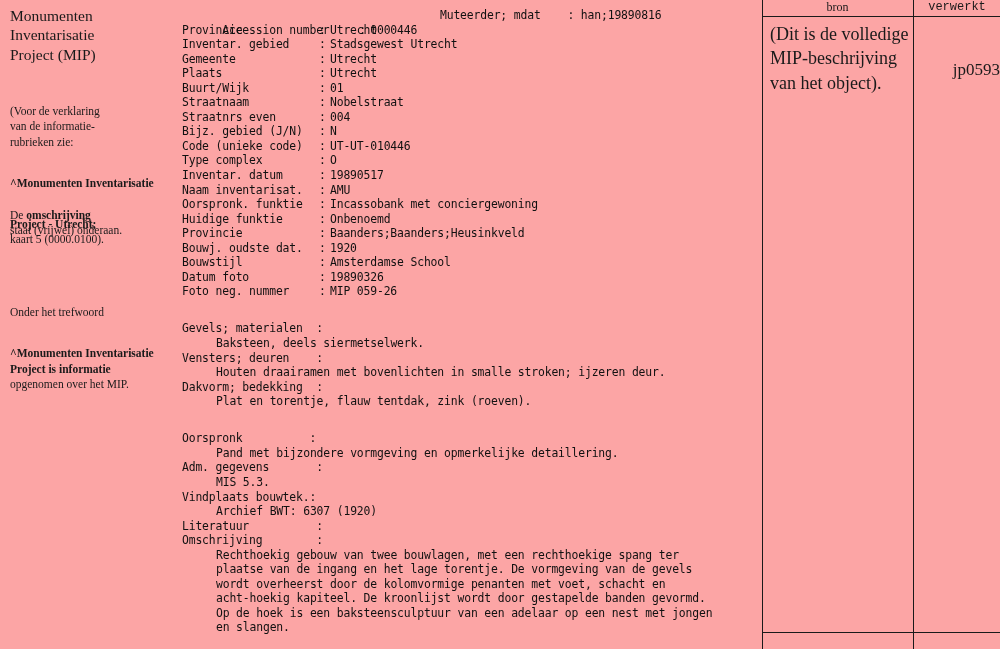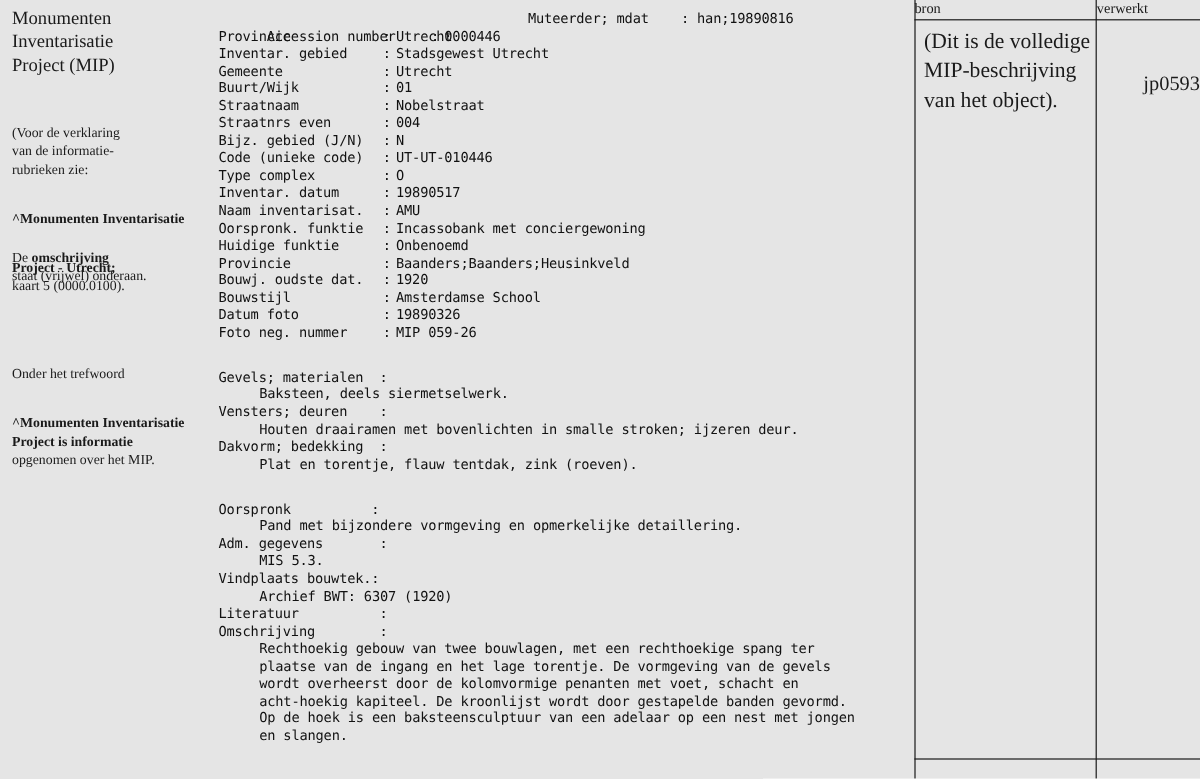--- a/index.html
+++ b/index.html
@@ -4,21 +4,21 @@
 <style>
   html, body {
     margin: 0;
     padding: 0;
     background: #ffffff;
   }
   .page {
     position: relative;
     width: 1000px;
     height: 649px;
-    background: #e5e5e5;
+    background: #fca5a5;
     overflow: hidden;
     font-family: "Liberation Serif", serif;
     color: #111111;
   }
 
   
   .left-col {
     position: absolute;
     left: 10px;
     top: 6px;
@@ -101,24 +101,24 @@
     background: #1a1a1a;
   }
   .hline-1 { top: 16px; }
   .hline-bottom { top: 632px; }
 
   .th {
     position: absolute;
     font-family: "Liberation Serif", serif;
     font-size: 12px;
     color: #1a1a1a;
-    text-align: left;
+    text-align: center;
   }
   .th-bron { left: 762px; top: 0px; width: 151px; }
-  .th-verwerkt { left: 914px; top: 0px; width: 86px; }
+  .th-verwerkt { left: 914px; top: 0px; width: 86px; font-family: Liberation Mono, monospace; }
 
   .right-note {
     position: absolute;
     left: 770px;
     top: 22px;
     width: 140px;
     font-family: "Liberation Serif", serif;
     font-size: 18px;
     line-height: 1.36;
     color: #1a1a1a;
@@ -171,20 +171,21 @@
   <div class="record">
 
     <div class="row first-row">
       <span class="lbl">Accession number</span><span class="colon">:</span><span class="val">0000446</span>
       <span class="row-extra">Muteerder; mdat    : han;19890816</span>
     </div>
 
     <div class="row"><span class="lbl">Provincie</span><span class="colon">:</span><span class="val">Utrecht</span></div>
     <div class="row"><span class="lbl">Inventar. gebied</span><span class="colon">:</span><span class="val">Stadsgewest Utrecht</span></div>
     <div class="row"><span class="lbl">Gemeente</span><span class="colon">:</span><span class="val">Utrecht</span></div>
+    <div class="row"><span class="lbl">Plaats</span><span class="colon">:</span><span class="val">Utrecht</span></div>
     <div class="row"><span class="lbl">Buurt/Wijk</span><span class="colon">:</span><span class="val">01</span></div>
     <div class="row"><span class="lbl">Straatnaam</span><span class="colon">:</span><span class="val">Nobelstraat</span></div>
     <div class="row"><span class="lbl">Straatnrs even</span><span class="colon">:</span><span class="val">004</span></div>
     <div class="row"><span class="lbl">Bijz. gebied (J/N)</span><span class="colon">:</span><span class="val">N</span></div>
     <div class="row"><span class="lbl">Code (unieke code)</span><span class="colon">:</span><span class="val">UT-UT-010446</span></div>
     <div class="row"><span class="lbl">Type complex</span><span class="colon">:</span><span class="val">O</span></div>
     <div class="row"><span class="lbl">Inventar. datum</span><span class="colon">:</span><span class="val">19890517</span></div>
     <div class="row"><span class="lbl">Naam inventarisat.</span><span class="colon">:</span><span class="val">AMU</span></div>
     <div class="row"><span class="lbl">Oorspronk. funktie</span><span class="colon">:</span><span class="val">Incassobank met conciergewoning</span></div>
     <div class="row"><span class="lbl">Huidige funktie</span><span class="colon">:</span><span class="val">Onbenoemd</span></div>

